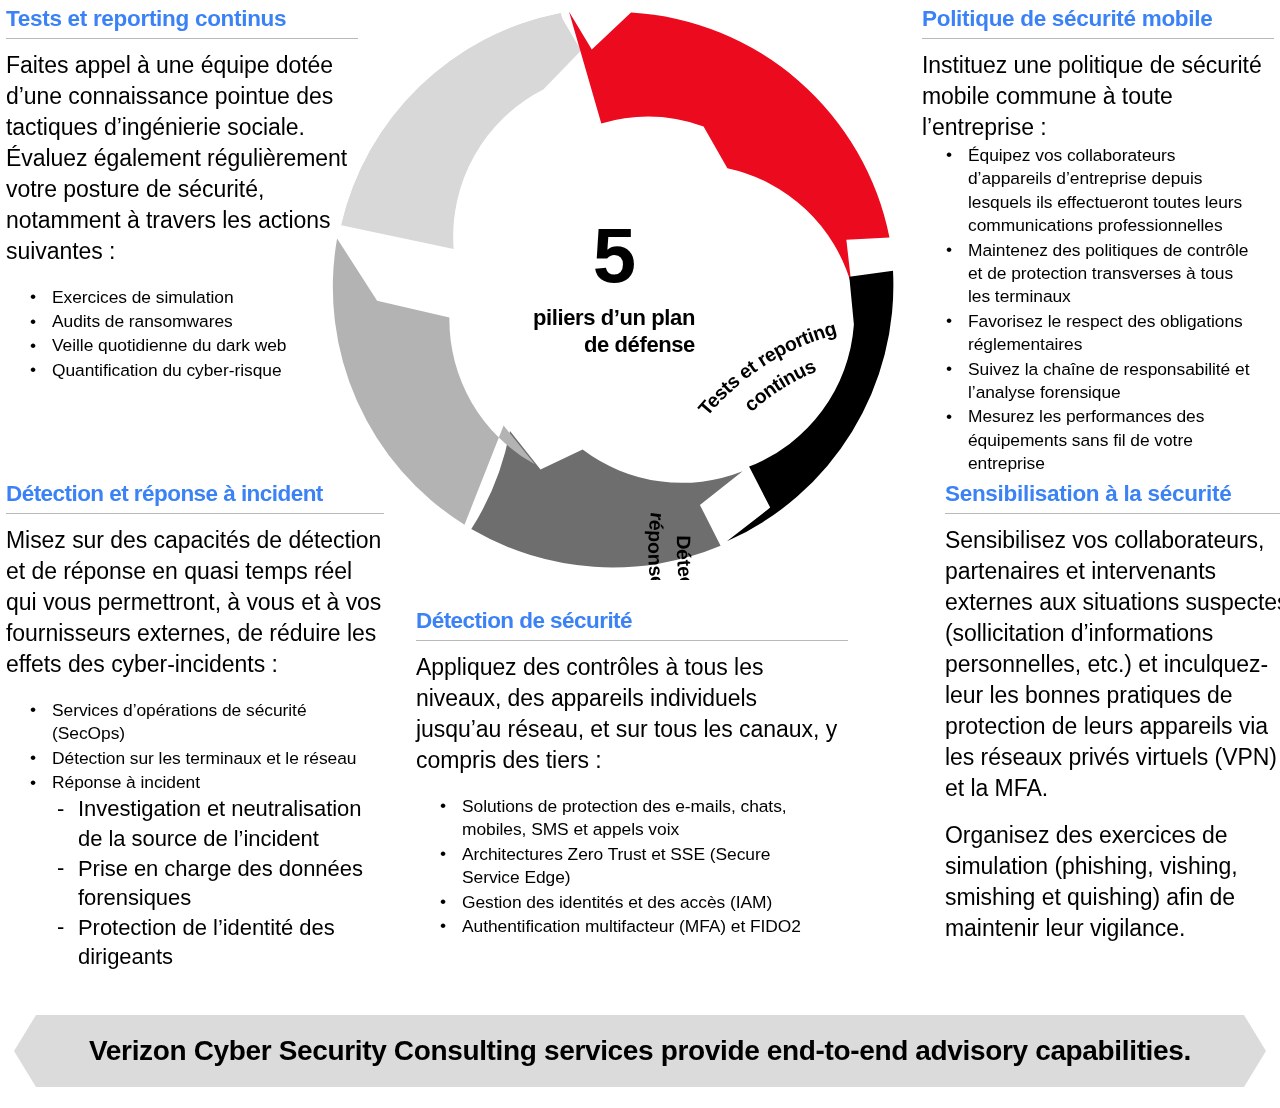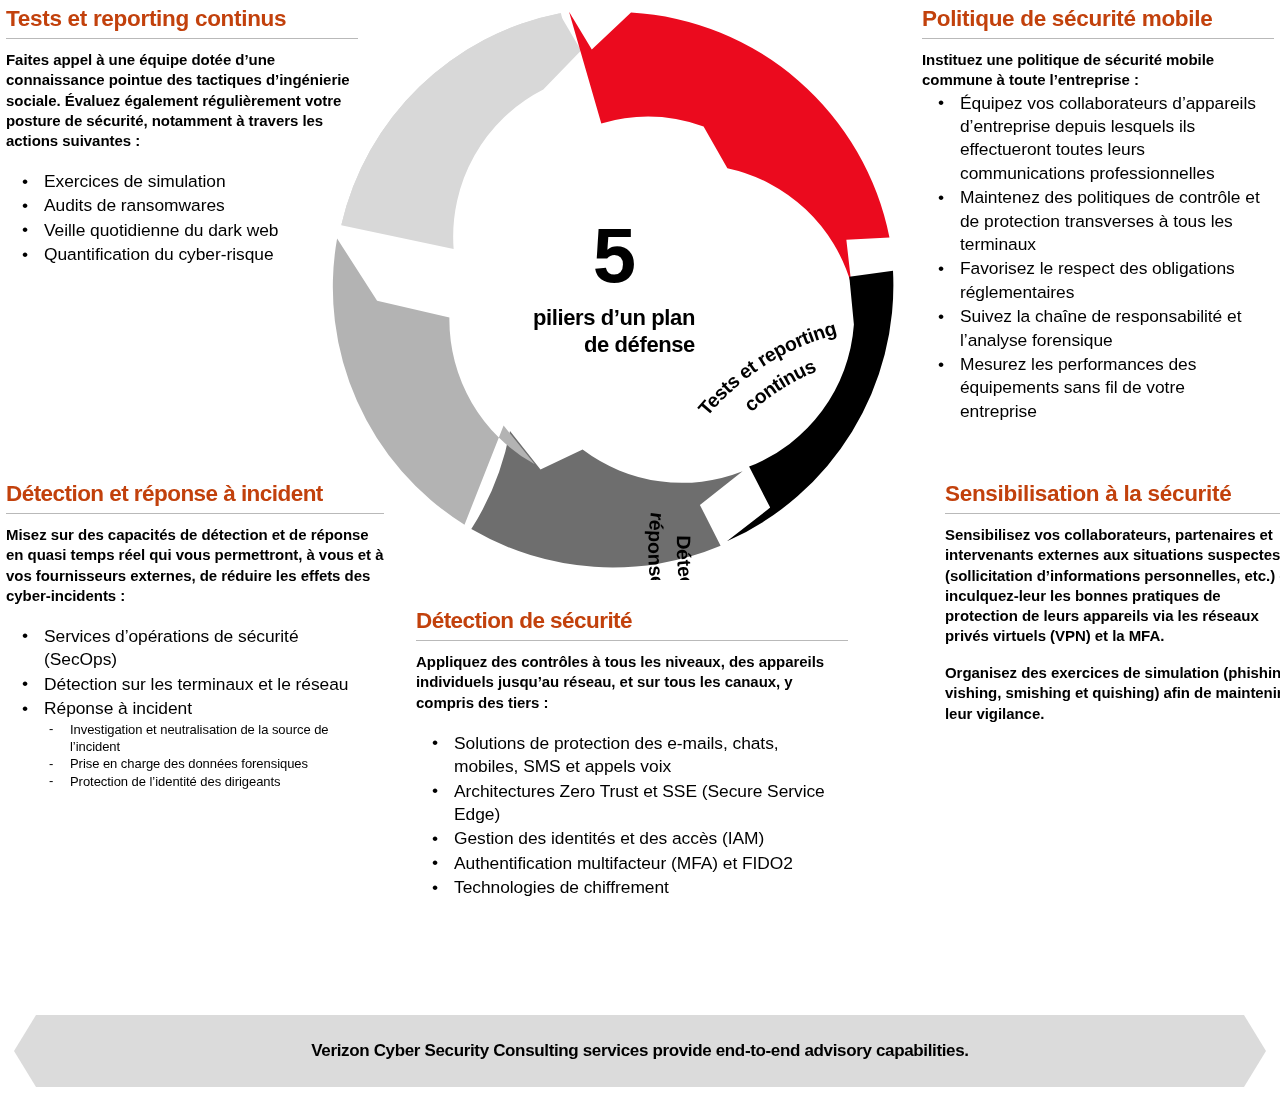--- a/index.html
+++ b/index.html
@@ -19,39 +19,38 @@
 
   
   .col { position: absolute; }
 
   .sect-title {
     font-size: 22.5px;
     font-weight: bold;
     letter-spacing: -0.3px;
     line-height: 1.12;
     margin: 0 0 0 0;
-    color: #c2410c;
+    color: #3b82f6;
   }
   .rule {
     height: 1px;
     background: #b9b9b9;
     margin: 7px 0 11px 0;
     width: 100%;
   }
   .para {
-    font-size: 15px;
+    font-size: 23px;
     line-height: 1.345;
     margin: 0;
     color: #000;
     letter-spacing: -0.05px;
-    font-weight: bold;
   }
   .para + .para { margin-top: 17px; }
 
-  ul.bul { list-style: none; margin: 8px; padding: 0; }
+  ul.bul { list-style: none; margin: 16px; padding: 0; }
   ul.bul.gap { margin-top: 19px; }
   ul.bul.tight { margin-top: 1px; }
   ul.bul > li {
     position: relative;
     font-size: 17.4px;
     line-height: 1.345;
     padding-left: 30px;
     margin-bottom: 1px;
     letter-spacing: -0.05px;
   }
@@ -59,21 +58,21 @@
     content: "\2022";
     position: absolute;
     left: 8px;
     top: -0.5px;
     font-size: 17.4px;
     line-height: 1.345;
   }
   ul.sub { list-style: none; margin: 0; padding: 0; }
   ul.sub > li {
     position: relative;
-    font-size: 13px;
+    font-size: 22px;
     line-height: 1.345;
     padding-left: 26px;
     letter-spacing: -0.05px;
   }
   ul.sub > li::before {
     content: "-";
     position: absolute;
     left: 5px;
     top: -0.5px;
   }
@@ -135,21 +134,21 @@
   
   #footer {
     position: absolute;
     left: 14px; top: 1015px;
     width: 1252px; height: 72px;
   }
   #footer svg { position: absolute; inset: 0; width: 100%; height: 100%; }
   #footer .ftxt {
     position: absolute; inset: 0;
     display: flex; align-items: center; justify-content: center;
-    font-size: 17px;
+    font-size: 28px;
     font-weight: bold;
     letter-spacing: -0.35px;
     color: #000;
   }
 </style>
 </head>
 <body>
 
 <div class="col" id="col-tests">
   <h2 class="sect-title">Tests et reporting continus</h2>
@@ -203,21 +202,20 @@
 
 <div class="col" id="col-controls">
   <h2 class="sect-title">Détection de sécurité</h2>
   <div class="rule"></div>
   <p class="para">Appliquez des contrôles à tous les niveaux, des appareils individuels jusqu’au réseau, et sur tous les canaux, y compris des tiers :</p>
   <ul class="bul gap">
     <li>Solutions de protection des e-mails, chats, mobiles, SMS et appels voix</li>
     <li>Architectures Zero Trust et SSE (Secure Service Edge)</li>
     <li>Gestion des identités et des accès (IAM)</li>
     <li>Authentification multifacteur (MFA) et FIDO2</li>
-    <li>Technologies de chiffrement</li>
   </ul>
 </div>
 
 <div id="donut">
   <svg viewBox="0 0 576 580" xmlns="http://www.w3.org/2000/svg" aria-hidden="true">
     <defs>
 
       <path id="tp-policy-a" d="M 379.6 76.0 A 225 225 0 0 1 497.1 198.9" fill="none"></path>
       <path id="tp-policy-b" d="M 392.9 50.5 A 253 253 0 0 1 525.1 188.7" fill="none"></path>
 

